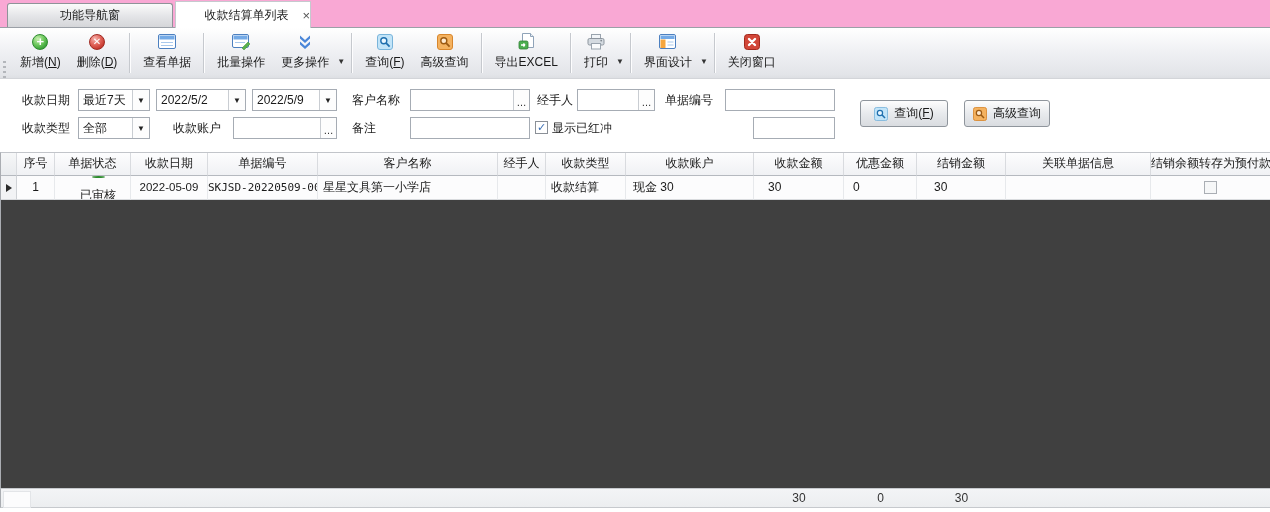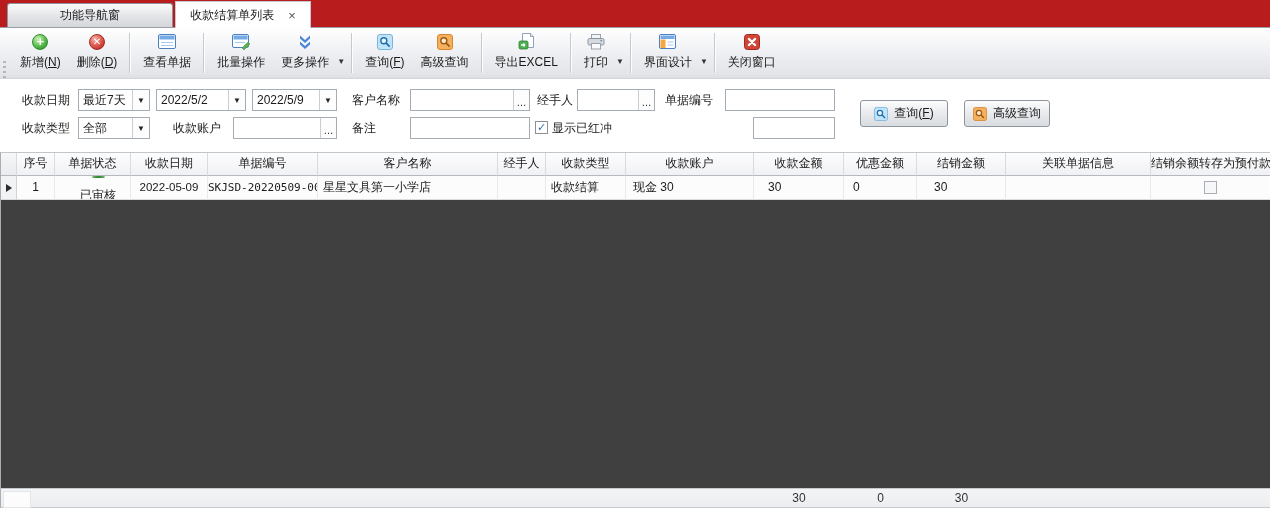--- a/index.html
+++ b/index.html
@@ -1,27 +1,27 @@
 <!DOCTYPE html>
 <html><head>
 <meta charset="utf-8">
 <style>
   html,body{margin:0;padding:0;background:#fff;}
   #root{position:relative;width:1270px;height:512px;background:#fff;overflow:hidden;
         font-family:"Liberation Sans","DejaVu Sans",sans-serif;font-size:12px;color:#1a1a1a;
         -webkit-font-smoothing:antialiased;}
   
-  .tabstrip{position:absolute;top:0;left:0;right:0;height:28px;background:#b91c1c;
+  .tabstrip{position:absolute;top:0;left:0;right:0;height:28px;background:#f9a8d4;
             border-bottom:1px solid #9ba0a7;box-sizing:border-box;}
   .tab-inactive{position:absolute;left:7px;top:3px;width:166px;height:24px;box-sizing:border-box;
             background:linear-gradient(#fbfbfb,#e3e4e7 55%,#d5d6d9);border:1px solid #8f9399;border-bottom:none;
             border-radius:3px 3px 0 0;text-align:center;line-height:23px;}
   .tab-active{position:absolute;left:175px;top:1px;width:136px;height:27px;box-sizing:border-box;
             background:#fff;border:1px solid #c6c9ce;border-bottom:none;display:flex;align-items:center;
-            justify-content:center;gap:14px;}
+            justify-content:flex-end;gap:14px;}
   .tab-close{color:#555;font-size:13px;line-height:13px;cursor:default;}
   
   .toolbar{position:absolute;top:28px;left:0;right:0;height:51px;
             background:linear-gradient(#ffffff,#f0f1f4 45%,#e3e5e9 92%,#dddfe3);
             border-bottom:1px solid #d3d5d9;box-sizing:border-box;
             display:flex;align-items:stretch;padding-left:12px;}
   .grip{position:absolute;left:3px;top:33px;width:3px;height:42px;
             background:repeating-linear-gradient(to bottom,#b3b6bb 0 2px,transparent 2px 5px);}
   .tbtn{display:flex;flex-direction:column;align-items:center;justify-content:flex-start;
             padding:5px 8px 0 8px;white-space:nowrap;}

